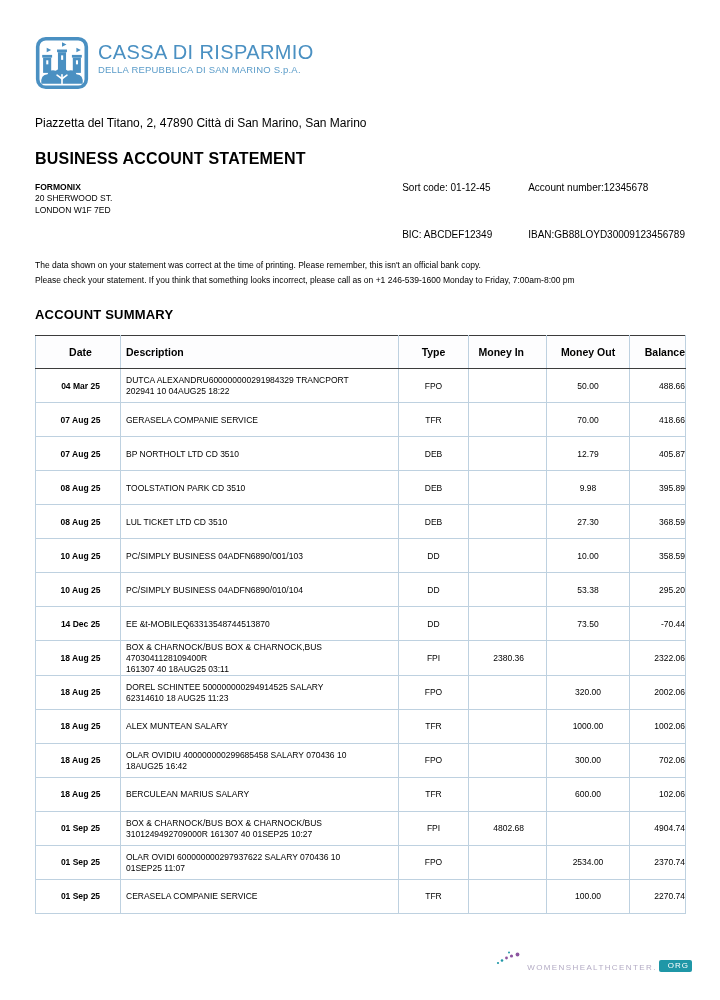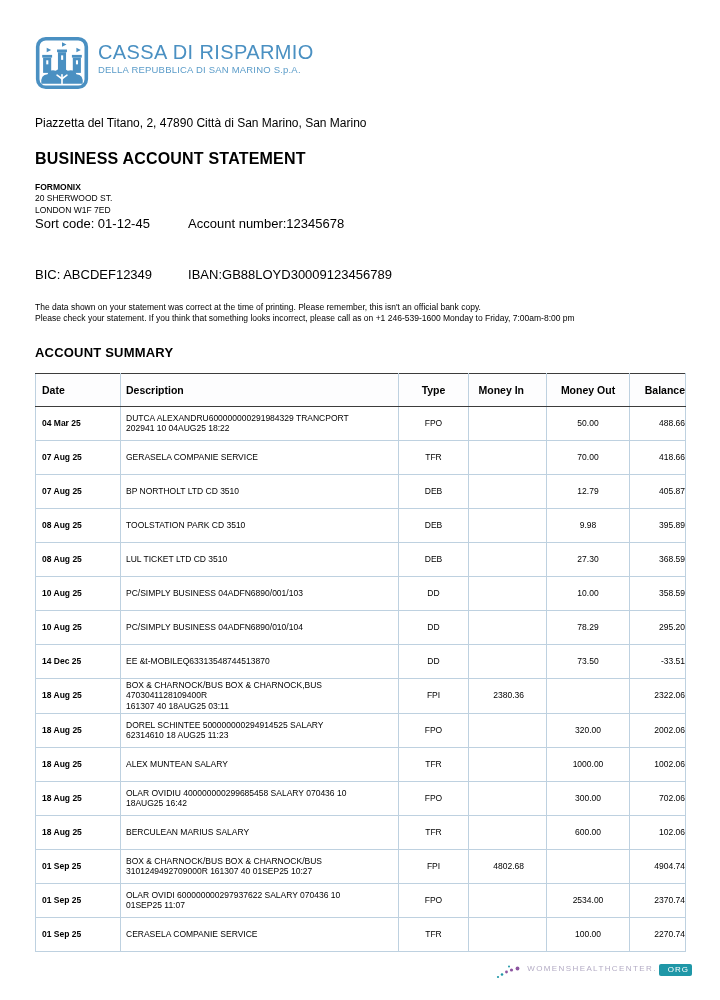--- a/index.html
+++ b/index.html
@@ -11,56 +11,56 @@
   .bank-header{display:flex;align-items:flex-start;}
   .logo-box{width:54px;height:54px;flex:0 0 auto;}
   .bank-names{margin-left:9px;padding-top:6px;}
   .bank-name{font-size:20px;letter-spacing:0.4px;color:#4a90c2;line-height:1.05;}
   .bank-subname{font-size:9.5px;color:#5b9cc9;letter-spacing:0.2px;margin-top:1px;}
 
   .bank-address{margin-top:26px;font-size:12px;}
 
   .doc-title{margin-top:20px;font-size:16px;font-weight:bold;letter-spacing:0.2px;}
 
-  .info-row{margin-top:14px;display:flex;justify-content:space-between;align-items:flex-start;width:650px;flex-direction:column;}
+  .info-row{margin-top:14px;display:flex;justify-content:space-between;align-items:flex-start;width:650px;}
   .customer{font-size:8.5px;line-height:1.35;}
   .customer .cust-name{font-weight:bold;}
-  .acct-grid{display:grid;grid-template-columns:auto auto;column-gap:12px;row-gap:2px;font-size:13px;gap:36px;}
+  .acct-grid{display:grid;grid-template-columns:auto auto;column-gap:12px;row-gap:2px;font-size:10px;gap:36px;}
 
   .notes{margin-top:20px;font-size:8.5px;line-height:1.2;}
   .notes .note{margin-top:0;}
-  .notes .note + .note{}
+  .notes .note + .note{margin-top:5px;}
 
   .section-title{margin-top:22px;font-size:13px;font-weight:bold;letter-spacing:0.2px;}
 
   
   table.stmt{margin-top:13px;border-collapse:collapse;table-layout:fixed;width:650px;
     border:1px solid #7f9db8;}
   table.stmt th{font-size:10.5px;font-weight:bold;height:30px;
     border-top:1px solid #3c3c3c;border-bottom:1px solid #3c3c3c;
     border-left:1px solid #bed1e0;border-right:1px solid #bed1e0;
     background:#fdfdfe;}
   table.stmt td{font-size:8.5px;height:31px;vertical-align:middle;
     border:1px solid #bed1e0;line-height:1.25;}
   .col-date{width:85px;}
   .col-desc{width:278px;}
   .col-type{width:70px;}
   .col-in{width:78px;}
   .col-out{width:83px;}
   .col-bal{width:56px;}
-  th.h-date, td.c-date{text-align:left;padding-left:6px;font-weight:bold;}
+  th.h-date, td.c-date{text-align:center;padding-left:6px;font-weight:bold;}
   th.h-desc, td.c-desc{text-align:left;padding-left:5px;padding-right:6px;}
   td.c-desc{white-space:pre-line;}
   th.h-type, td.c-type{text-align:center;}
   th.h-in, td.c-in{text-align:right;padding-right:22px;}
   th.h-out, td.c-out{text-align:center;}
   th.h-bal, td.c-bal{text-align:right;padding-right:0;}
 
   
-  .watermark{position:absolute;right:28px;bottom:14px;display:flex;align-items:flex-start;}
+  .watermark{position:absolute;right:28px;bottom:28px;display:flex;align-items:flex-end;}
   .wm-dots{margin-right:2px;margin-bottom:6px;}
   .wm-text{font-size:8px;letter-spacing:1.4px;color:#b3abc4;}
   .wm-org{display:inline-block;margin-left:2px;background:#1f97a7;color:#ffffff;
     font-size:8px;letter-spacing:1px;padding:1px 3px 2px 9px;border-radius:2px;}
 </style>
 </head>
 <body>
 
 <div class="page">
   <div class="content">
@@ -197,32 +197,32 @@
     <td class="c-in"></td>
     <td class="c-out">10.00</td>
     <td class="c-bal">358.59</td>
   </tr>
 
   <tr>
     <td class="c-date">10 Aug 25</td>
     <td class="c-desc">PC/SIMPLY BUSINESS 04ADFN6890/010/104</td>
     <td class="c-type">DD</td>
     <td class="c-in"></td>
-    <td class="c-out">78.29</td>
+    <td class="c-out">53.38</td>
     <td class="c-bal">295.20</td>
   </tr>
 
 
   <tr>
     <td class="c-date">14 Dec 25</td>
     <td class="c-desc">EE &amp;t-MOBILEQ63313548744513870</td>
     <td class="c-type">DD</td>
     <td class="c-in"></td>
     <td class="c-out">73.50</td>
-    <td class="c-bal">-33.51</td>
+    <td class="c-bal">-70.44</td>
   </tr>
 
   <tr>
     <td class="c-date">18 Aug 25</td>
     <td class="c-desc">BOX &amp; CHARNOCK/BUS BOX &amp; CHARNOCK,BUS 4703041128109400R
 161307 40 18AUG25 03:11</td>
     <td class="c-type">FPI</td>
     <td class="c-in">2380.36</td>
     <td class="c-out"></td>
     <td class="c-bal">2322.06</td>

